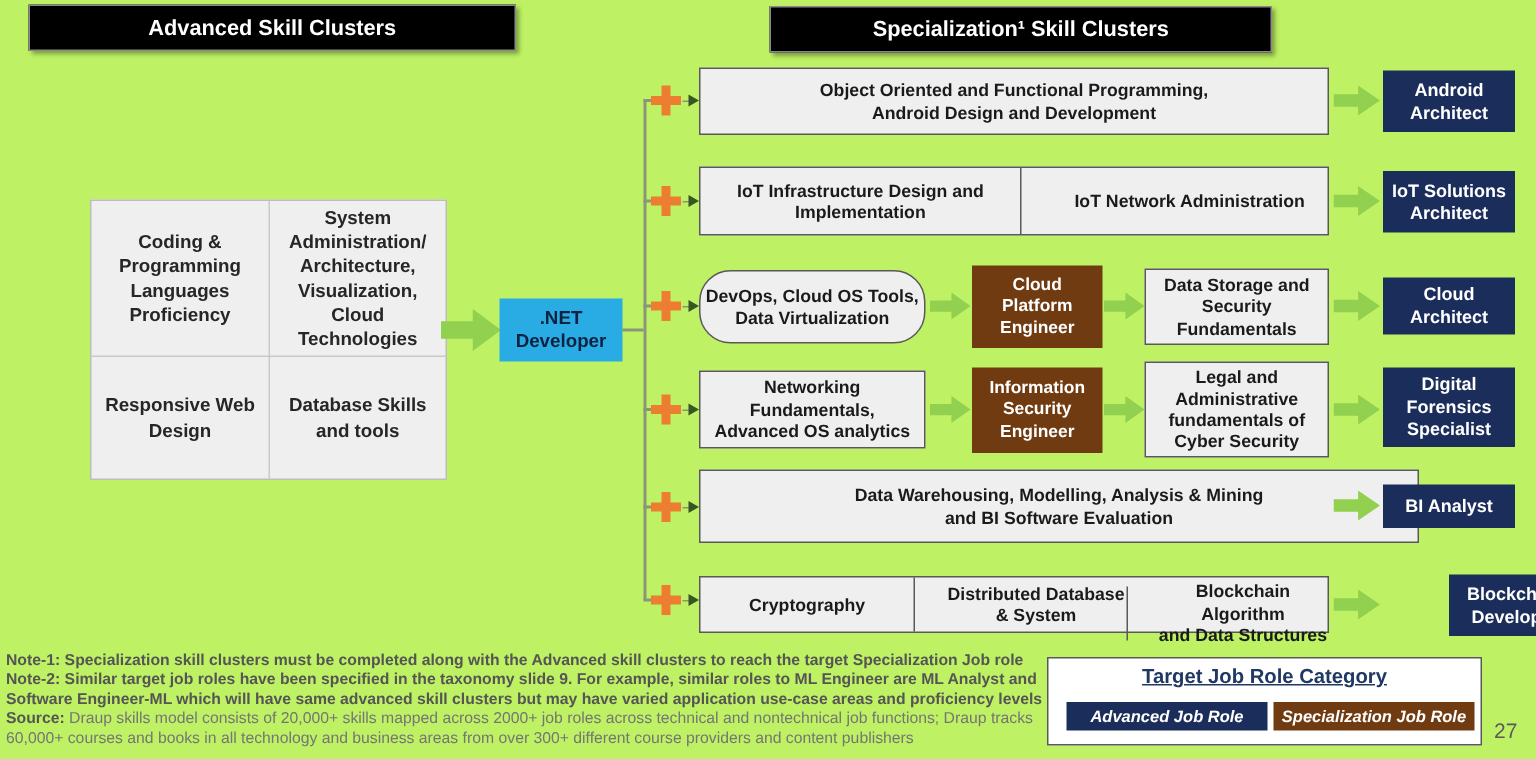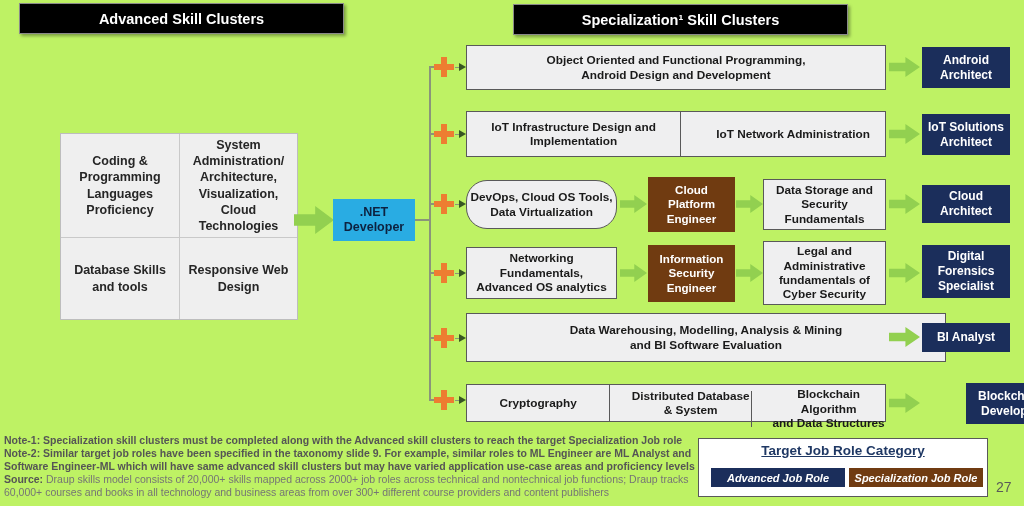--- a/index.html
+++ b/index.html
@@ -77,24 +77,24 @@
     <div class="gcell">Coding &amp;
 Programming
 Languages
 Proficiency</div>
     <div class="gcell">System
 Administration/
 Architecture,
 Visualization,
 Cloud
 Technologies</div>
+    <div class="gcell">Responsive Web
+Design</div>
     <div class="gcell">Database Skills
 and tools</div>
-    <div class="gcell">Responsive Web
-Design</div>
   </div>
 
   <svg class="arrow-svg" style="left:294px;top:206px;" width="40" height="28" viewBox="0 0 34 24" preserveAspectRatio="none">
     <polygon points="0,7 18,7 18,0 34,12 18,24 18,17 0,17" fill="#92d050"></polygon>
   </svg>
 
   <div class="root">.NET
 Developer</div>
 
   <div class="line" style="left:415px;top:219px;width:14px;height:1.5px;"></div>

